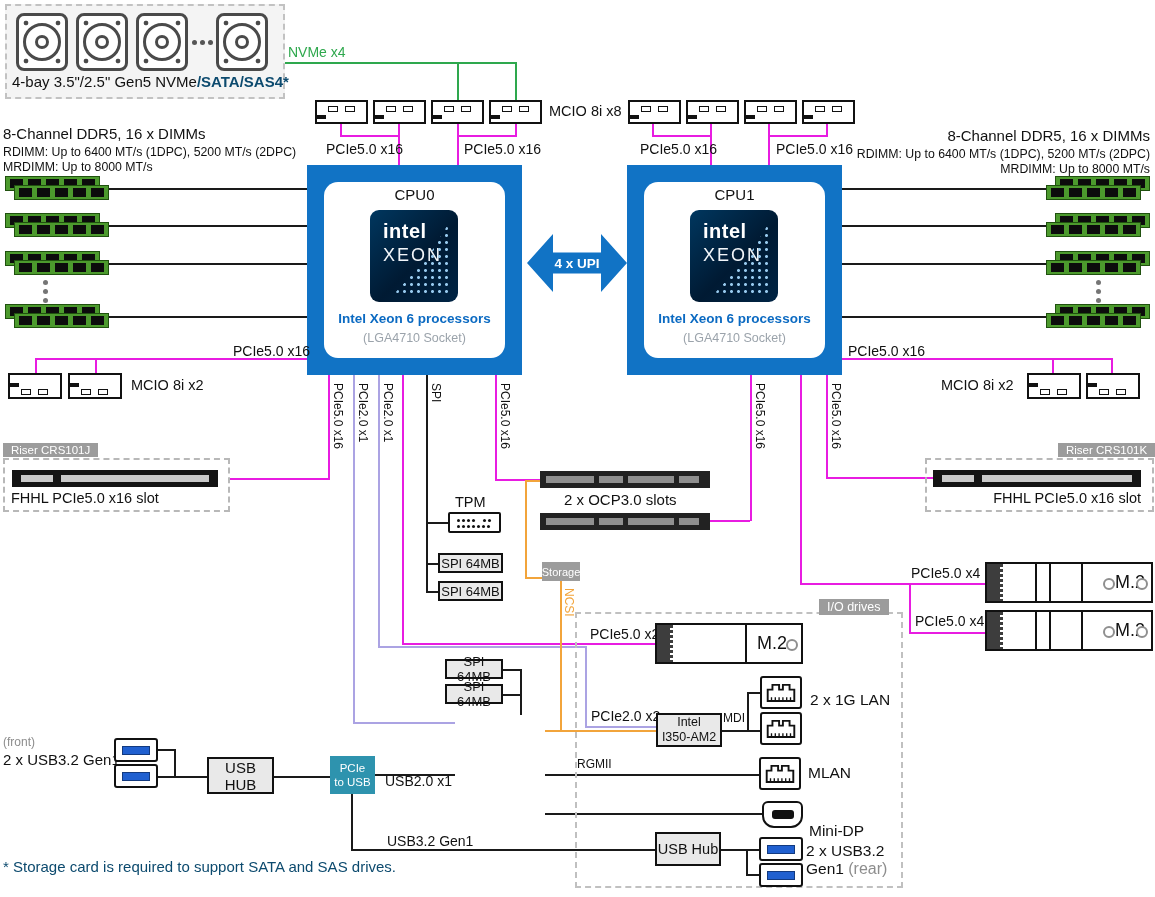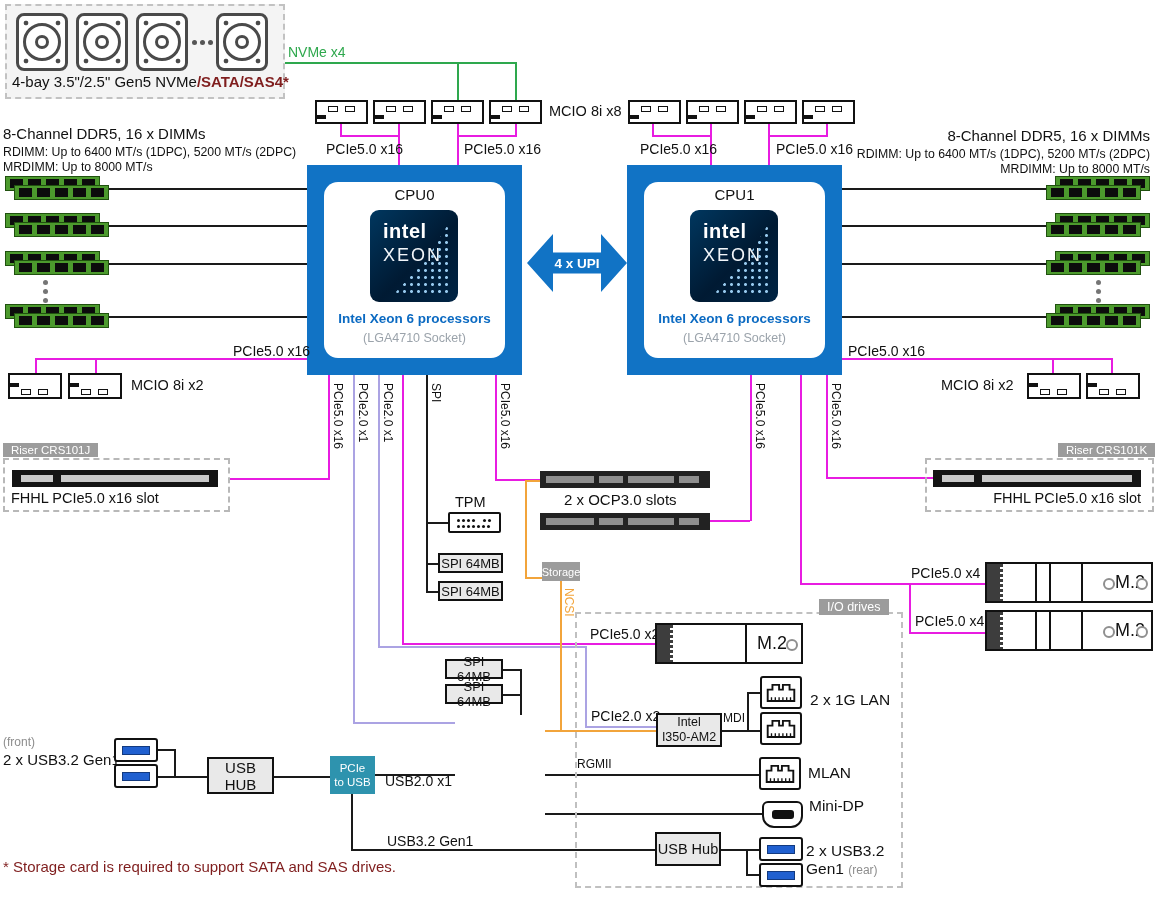--- a/index.html
+++ b/index.html
@@ -5,21 +5,21 @@
   html,body{margin:0;padding:0;background:#fff;}
   #canvas{position:relative;width:1155px;height:897px;background:#fff;overflow:hidden;
           font-family:"Liberation Sans",sans-serif;color:#111;}
   
   .h{position:absolute;height:2px;background:#1a1a1a;}
   .v{position:absolute;width:2px;background:#1a1a1a;}
   .m{background:#E81CE1;} .g{background:#2EA84D;} .o{background:#F2A43B;} .p{background:#ABA3E3;}
   
   .t{position:absolute;white-space:nowrap;font-size:14px;line-height:1.15;color:#111;}
   .rl{position:absolute;writing-mode:vertical-rl;font-size:12px;white-space:nowrap;color:#111;}
-  .big{font-size:14.5px;} .big2{font-size:15px;} .gray{color:#8d8d8d;} .blue{color:#7f1d1d;}
+  .big{font-size:14.5px;} .big2{font-size:15px;} .gray{color:#8d8d8d;} .blue{color:#0c4a6e;}
   
   .bay{position:absolute;background:#f4f4f4;border:2px dashed #c2c2c2;}
   .drive{position:absolute;width:52px;height:58px;background:#fff;border:3px solid #4a4a4a;border-radius:8px;box-sizing:border-box;
     background-image:radial-gradient(circle at 7px 7px,#4a4a4a 2px,transparent 2.7px),
                      radial-gradient(circle at 39px 7px,#4a4a4a 2px,transparent 2.7px),
                      radial-gradient(circle at 7px 45px,#4a4a4a 2px,transparent 2.7px),
                      radial-gradient(circle at 39px 45px,#4a4a4a 2px,transparent 2.7px);}
   .drive::before{content:"";position:absolute;left:50%;top:50%;width:32px;height:32px;margin:-19px 0 0 -19px;border:3px solid #4a4a4a;border-radius:50%;}
   .drive::after{content:"";position:absolute;left:50%;top:50%;width:8px;height:8px;margin:-7px 0 0 -7px;border:3px solid #4a4a4a;border-radius:50%;}
   .hdots{position:absolute;width:5px;height:5px;border-radius:50%;background:#555;box-shadow:8px 0 #555,16px 0 #555;}
@@ -408,27 +408,27 @@
   <div class="t" style="left:577px;top:758px;font-size:12px;">RGMII</div>
 
   <div class="rj45" style="left:759px;top:757px;">
     <svg viewBox="0 0 40 30" width="38" height="29">
         <path d="M6 24 V12 h5 V7 h7 v5 h4 V7 h7 v5 h5 v12 z" fill="none" stroke="#111" stroke-width="2"></path>
         <path d="M10 24 v-4 M14 24 v-4 M18 24 v-4 M22 24 v-4 M26 24 v-4 M30 24 v-4" stroke="#111" stroke-width="1.4" fill="none"></path>
       </svg>
   </div>
   <div class="t" style="left:808px;top:764px;font-size:15.5px;">MLAN</div>
   <div class="minidp" style="left:762px;top:801px;"></div>
-  <div class="t" style="left:809px;top:797px;font-size:15.5px;">Mini-DP</div>
+  <div class="t" style="left:809px;top:822px;font-size:15.5px;">Mini-DP</div>
   <div class="t" style="left:387px;top:833px;">USB3.2 Gen1</div>
   <div class="box" style="left:655px;top:832px;width:66px;height:34px;font-size:14.5px;">USB Hub</div>
   <div class="usbp" style="left:759px;top:837px;"></div>
   <div class="usbp" style="left:759px;top:863px;"></div>
   <div class="t" style="left:806px;top:842px;font-size:15.5px;">2 x USB3.2</div>
-  <div class="t" style="left:806px;top:860px;font-size:15.5px;"><span>Gen1</span> <span class="gray" style="font-size:12px;">(rear)</span></div>
+  <div class="t" style="left:806px;top:860px;font-size:15.5px;"><span>Gen1</span> <span class="gray" style="font-size:16px;">(rear)</span></div>
 
   <div class="t gray" style="left:3px;top:736px;font-size:12px;">(front)</div>
   <div class="t big2" style="left:3px;top:751px;">2 x USB3.2 Gen1</div>
   <div class="usbp" style="left:114px;top:738px;"></div>
   <div class="usbp" style="left:114px;top:764px;"></div>
   <div class="box" style="left:207px;top:757px;width:67px;height:37px;font-size:15px;">USB HUB</div>
 
   <div class="t blue big2" style="left:3px;top:858px;">* Storage card is required to support SATA and SAS drives.</div>
 
 </div>

